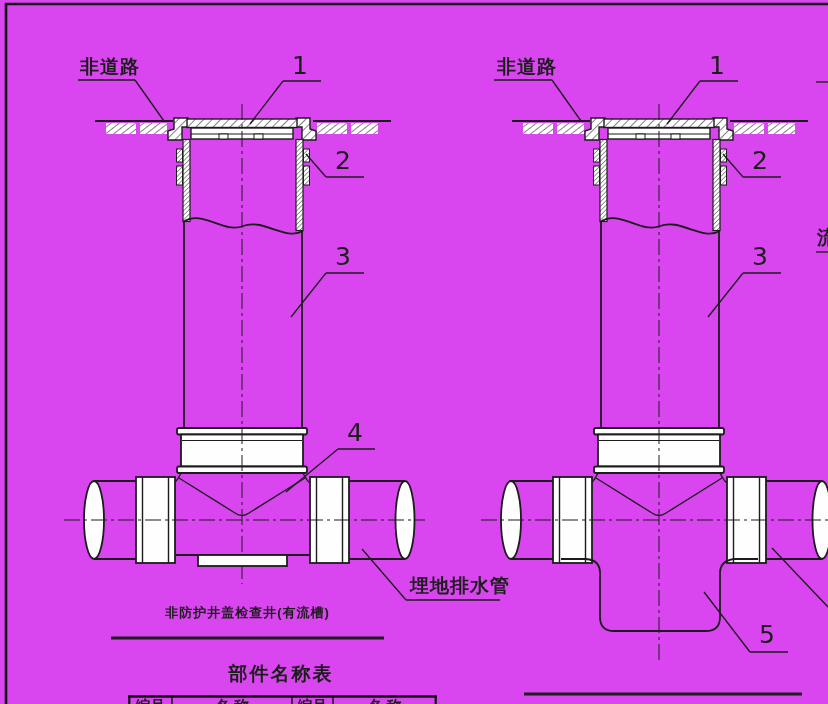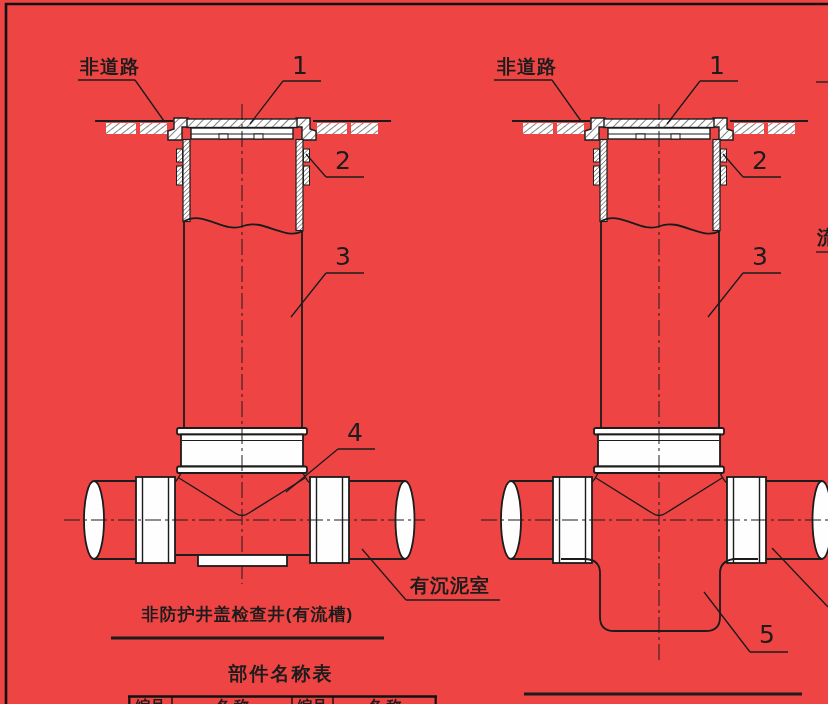--- a/index.html
+++ b/index.html
@@ -1,25 +1,25 @@
 <!DOCTYPE html>
 <html><head>
 <meta charset="utf-8">
 <style>
   html,body{margin:0;padding:0;background:#e8e8e8;}
   .canvas{
-    position:relative;width:828px;height:704px;background:#ef4444;
+    position:relative;width:828px;height:704px;background:#d946ef;
     overflow:hidden;font-family:"Liberation Sans","DejaVu Sans",sans-serif;
     color:#1c1c1c;
   }
   .canvas svg{position:absolute;left:0;top:0;}
   .lbl{position:absolute;white-space:nowrap;color:#1c1c1c;line-height:1.1;}
   .cn{font-size:19px;font-weight:600;letter-spacing:1px;}
   .num{font-size:25px;font-weight:400;font-family:"DejaVu Sans",sans-serif;}
-  .title{font-size:17px;font-weight:700;text-align:center;letter-spacing:1px;}
+  .title{font-size:13px;font-weight:700;text-align:center;letter-spacing:1px;}
   .tbl-title{font-size:19px;font-weight:700;text-align:center;letter-spacing:2px;}
   .cell{font-size:15px;font-weight:600;text-align:center;}
 </style>
 </head>
 <body>
 
 <div class="canvas">
 
   <svg width="828" height="704" viewBox="0 0 828 704">
     <defs>
@@ -141,21 +141,21 @@
       <path d="M129.3,697 V704 M435.7,697 V704" stroke-width="2.2"></path>
       <path d="M172,697 V704 M292,697 V704 M333,697 V704" stroke-width="1.4"></path>
     </g>
   </svg>
 
   <div class="lbl cn" style="left:80px;top:57px;">非道路</div>
   <div class="lbl num" style="left:292px;top:52px;">1</div>
   <div class="lbl num" style="left:335px;top:147px;">2</div>
   <div class="lbl num" style="left:335px;top:243px;">3</div>
   <div class="lbl num" style="left:347px;top:419px;">4</div>
-  <div class="lbl cn" style="left:410px;top:576px;">有沉泥室</div>
+  <div class="lbl cn" style="left:410px;top:576px;">埋地排水管</div>
   <div class="lbl title" style="left:111px;top:606px;width:273px;">非防护井盖检查井(有流槽)</div>
 
   <div class="lbl cn" style="left:497px;top:57px;">非道路</div>
   <div class="lbl num" style="left:709px;top:52px;">1</div>
   <div class="lbl num" style="left:752px;top:147px;">2</div>
   <div class="lbl num" style="left:752px;top:243px;">3</div>
   <div class="lbl num" style="left:759px;top:621px;">5</div>
   <div class="lbl cn" style="left:817px;top:228px;">流</div>
 
   <div class="lbl tbl-title" style="left:211px;top:664px;width:140px;">部件名称表</div>

